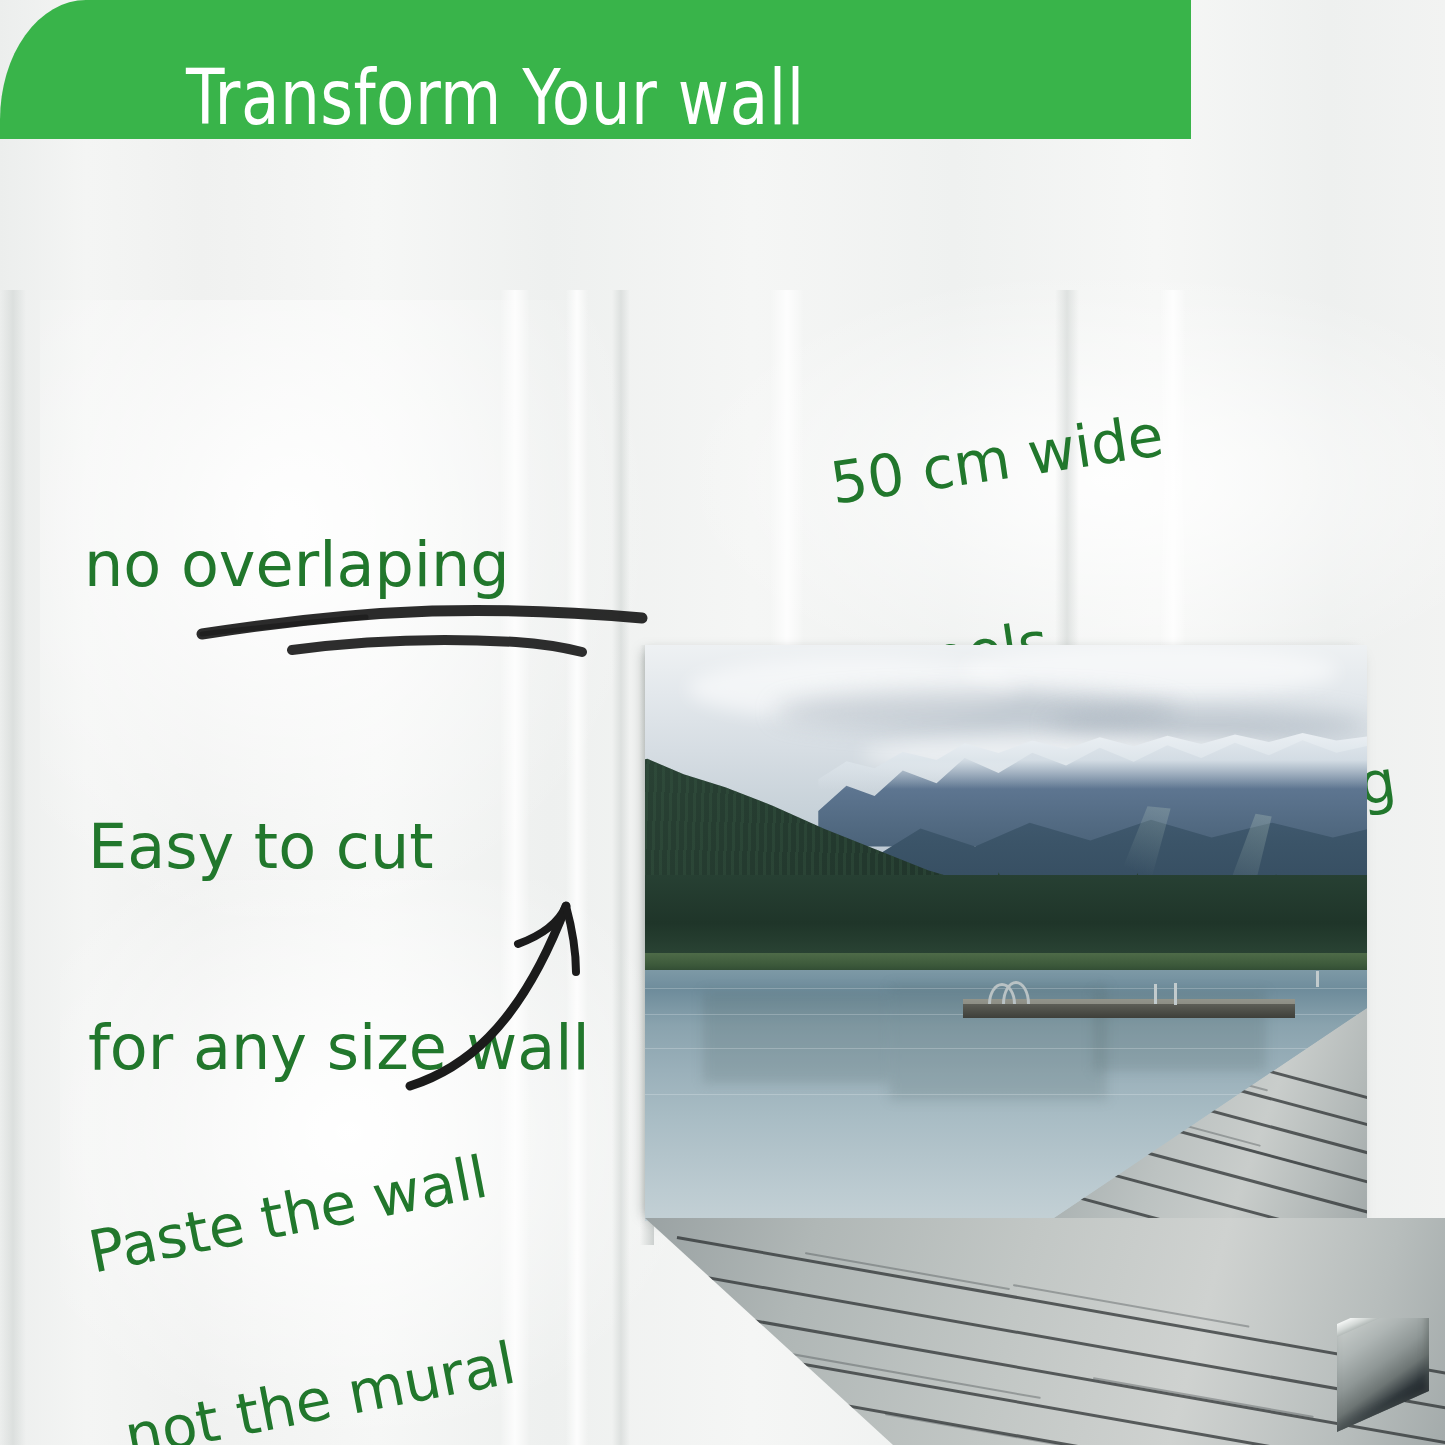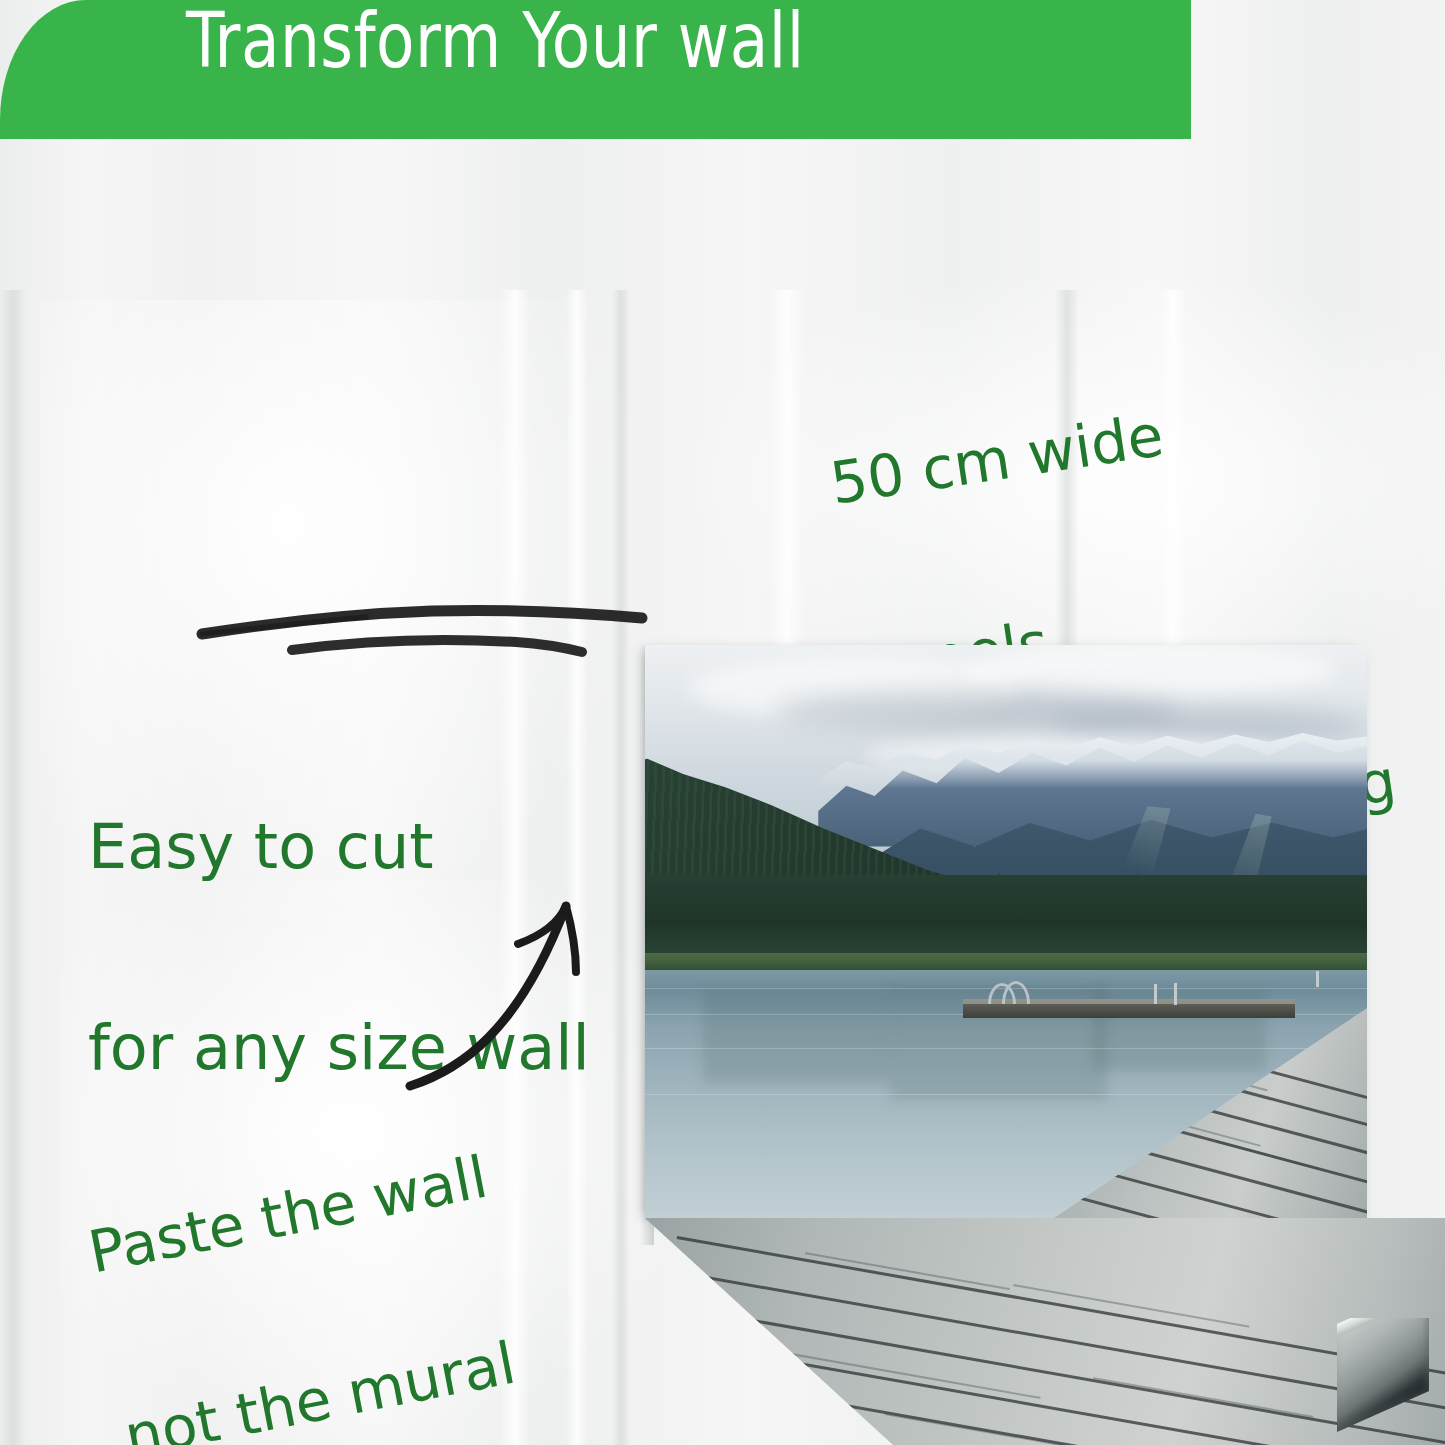--- a/index.html
+++ b/index.html
@@ -16,21 +16,21 @@
   .bg-soft1{position:absolute;left:40px;top:300px;width:620px;height:640px;
       background:radial-gradient(ellipse at 40% 35%,rgba(255,255,255,.95) 0%,rgba(255,255,255,0) 70%);}
   .bg-soft2{position:absolute;left:60px;top:880px;width:640px;height:560px;
       background:radial-gradient(ellipse at 45% 45%,rgba(255,255,255,.98) 0%,rgba(255,255,255,0) 72%);}
   .bg-soft3{position:absolute;left:700px;top:280px;width:745px;height:400px;
       background:radial-gradient(ellipse at 55% 50%,rgba(255,255,255,.9) 0%,rgba(255,255,255,0) 75%);}
   .bg-crease{position:absolute;background:linear-gradient(90deg,rgba(255,255,255,0),rgba(255,255,255,.85),rgba(255,255,255,0));}
   .bg-shade{position:absolute;background:linear-gradient(90deg,rgba(200,205,203,0),rgba(205,210,208,.55),rgba(200,205,203,0));}
 
   
-  .banner{position:absolute;display:flex;align-items:flex-start;box-sizing:border-box;}
+  .banner{position:absolute;display:flex;align-items:flex-end;box-sizing:border-box;}
   #banner-1{left:0;top:0;width:1191px;height:139px;background:#39b44a;
       border-top-left-radius:86px 120px;padding-left:186px;}
   #banner-2{left:0;top:148px;width:929px;height:128px;background:#39b44a;padding-left:186px;}
   .banner-text{color:#ffffff;font-family:"DejaVu Sans Condensed","Liberation Sans Narrow","Liberation Sans",sans-serif;
       font-weight:400;letter-spacing:.5px;white-space:nowrap;transform:scaleX(.92);transform-origin:left center;}
   #banner-1 .banner-text{font-size:76px;line-height:82px;}
   #banner-2 .banner-text{font-size:74px;line-height:80px;}
 
   
   .hand{position:absolute;color:#21772c;white-space:pre;line-height:1.08;
@@ -143,20 +143,21 @@
   <div class="bg-shade" style="left:1055px;top:290px;width:24px;height:360px;"></div>
   <div class="bg-crease" style="left:1160px;top:290px;width:26px;height:360px;"></div>
   <div class="bg-crease" style="left:770px;top:290px;width:34px;height:360px;"></div>
 
   <div class="banner" id="banner-1">
     <div class="banner-text">Transform Your wall</div>
   </div>
 
 
   <div class="hand" id="note-edge">
+    <span>no overlaping</span>
   </div>
 
   <svg id="underline-scribble" viewBox="0 0 452 92">
     <path d="M6,46 C70,36 150,26 236,23 C312,21 390,25 446,30" fill="none" stroke="#1b1b1b" stroke-width="11" stroke-linecap="round" opacity=".93"></path>
     <path d="M6,46 C60,40 120,33 170,29" fill="none" stroke="#1b1b1b" stroke-width="5" stroke-linecap="round" opacity=".7"></path>
     <path d="M96,62 C170,52 250,50 320,54 C350,56 370,60 386,64" fill="none" stroke="#1b1b1b" stroke-width="10" stroke-linecap="round" opacity=".92"></path>
   </svg>
 
   <div class="hand" id="note-cut">
     <span>Easy to cut</span>

